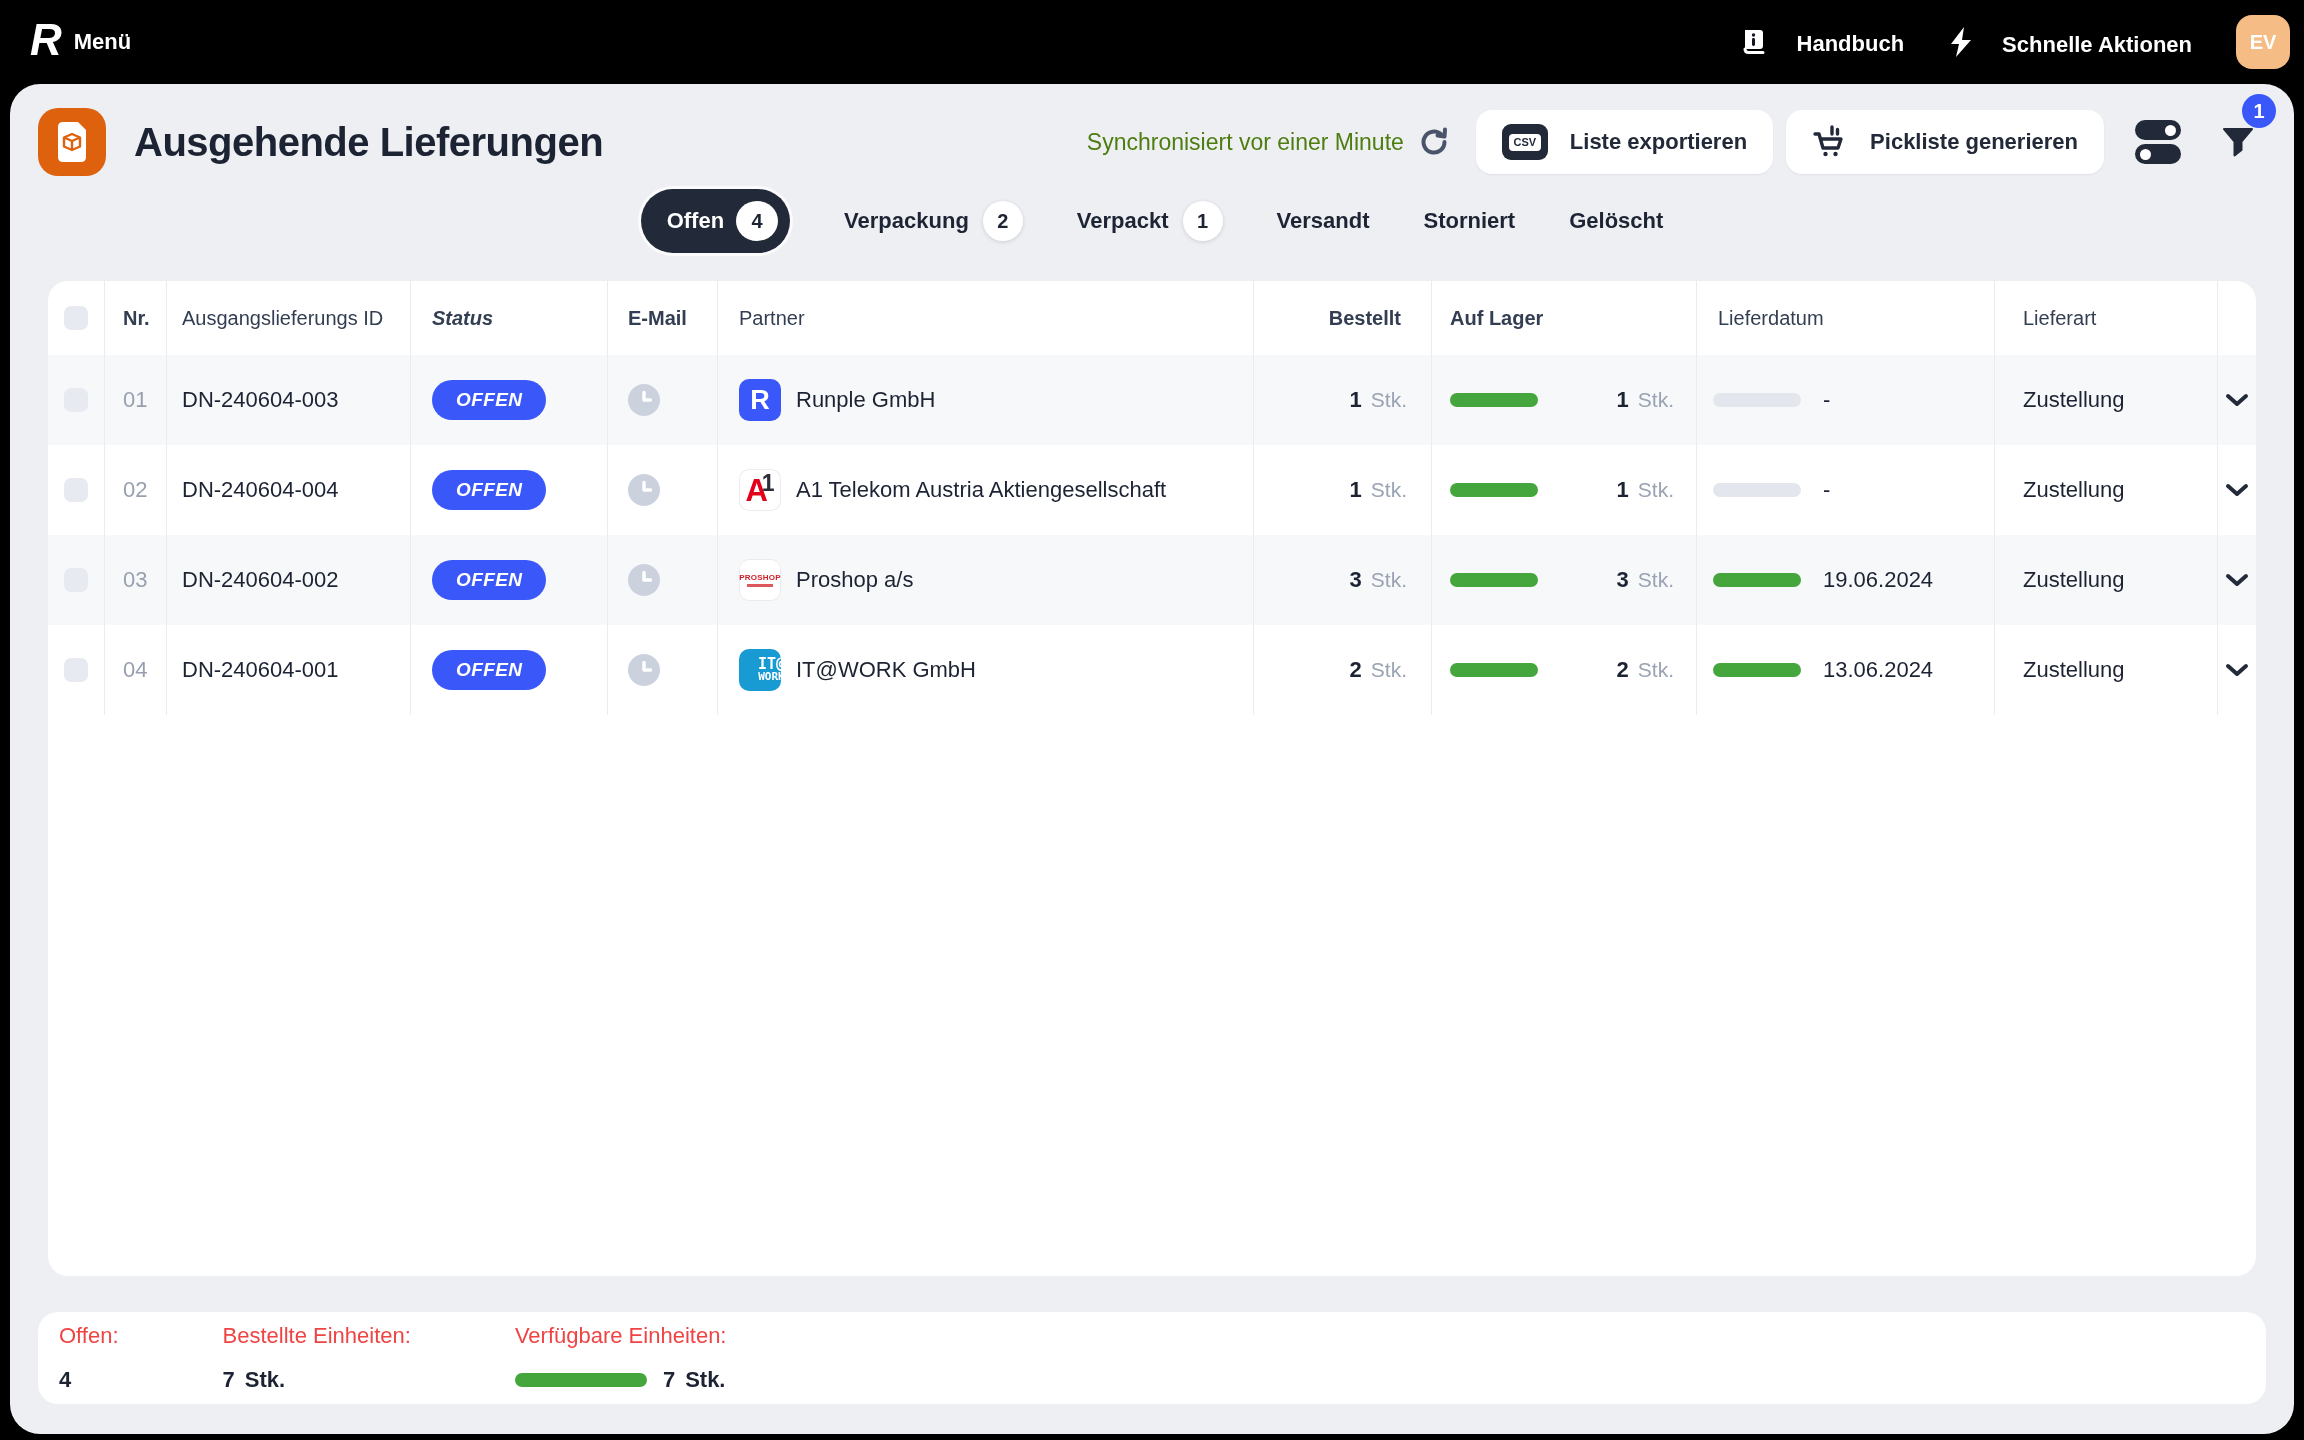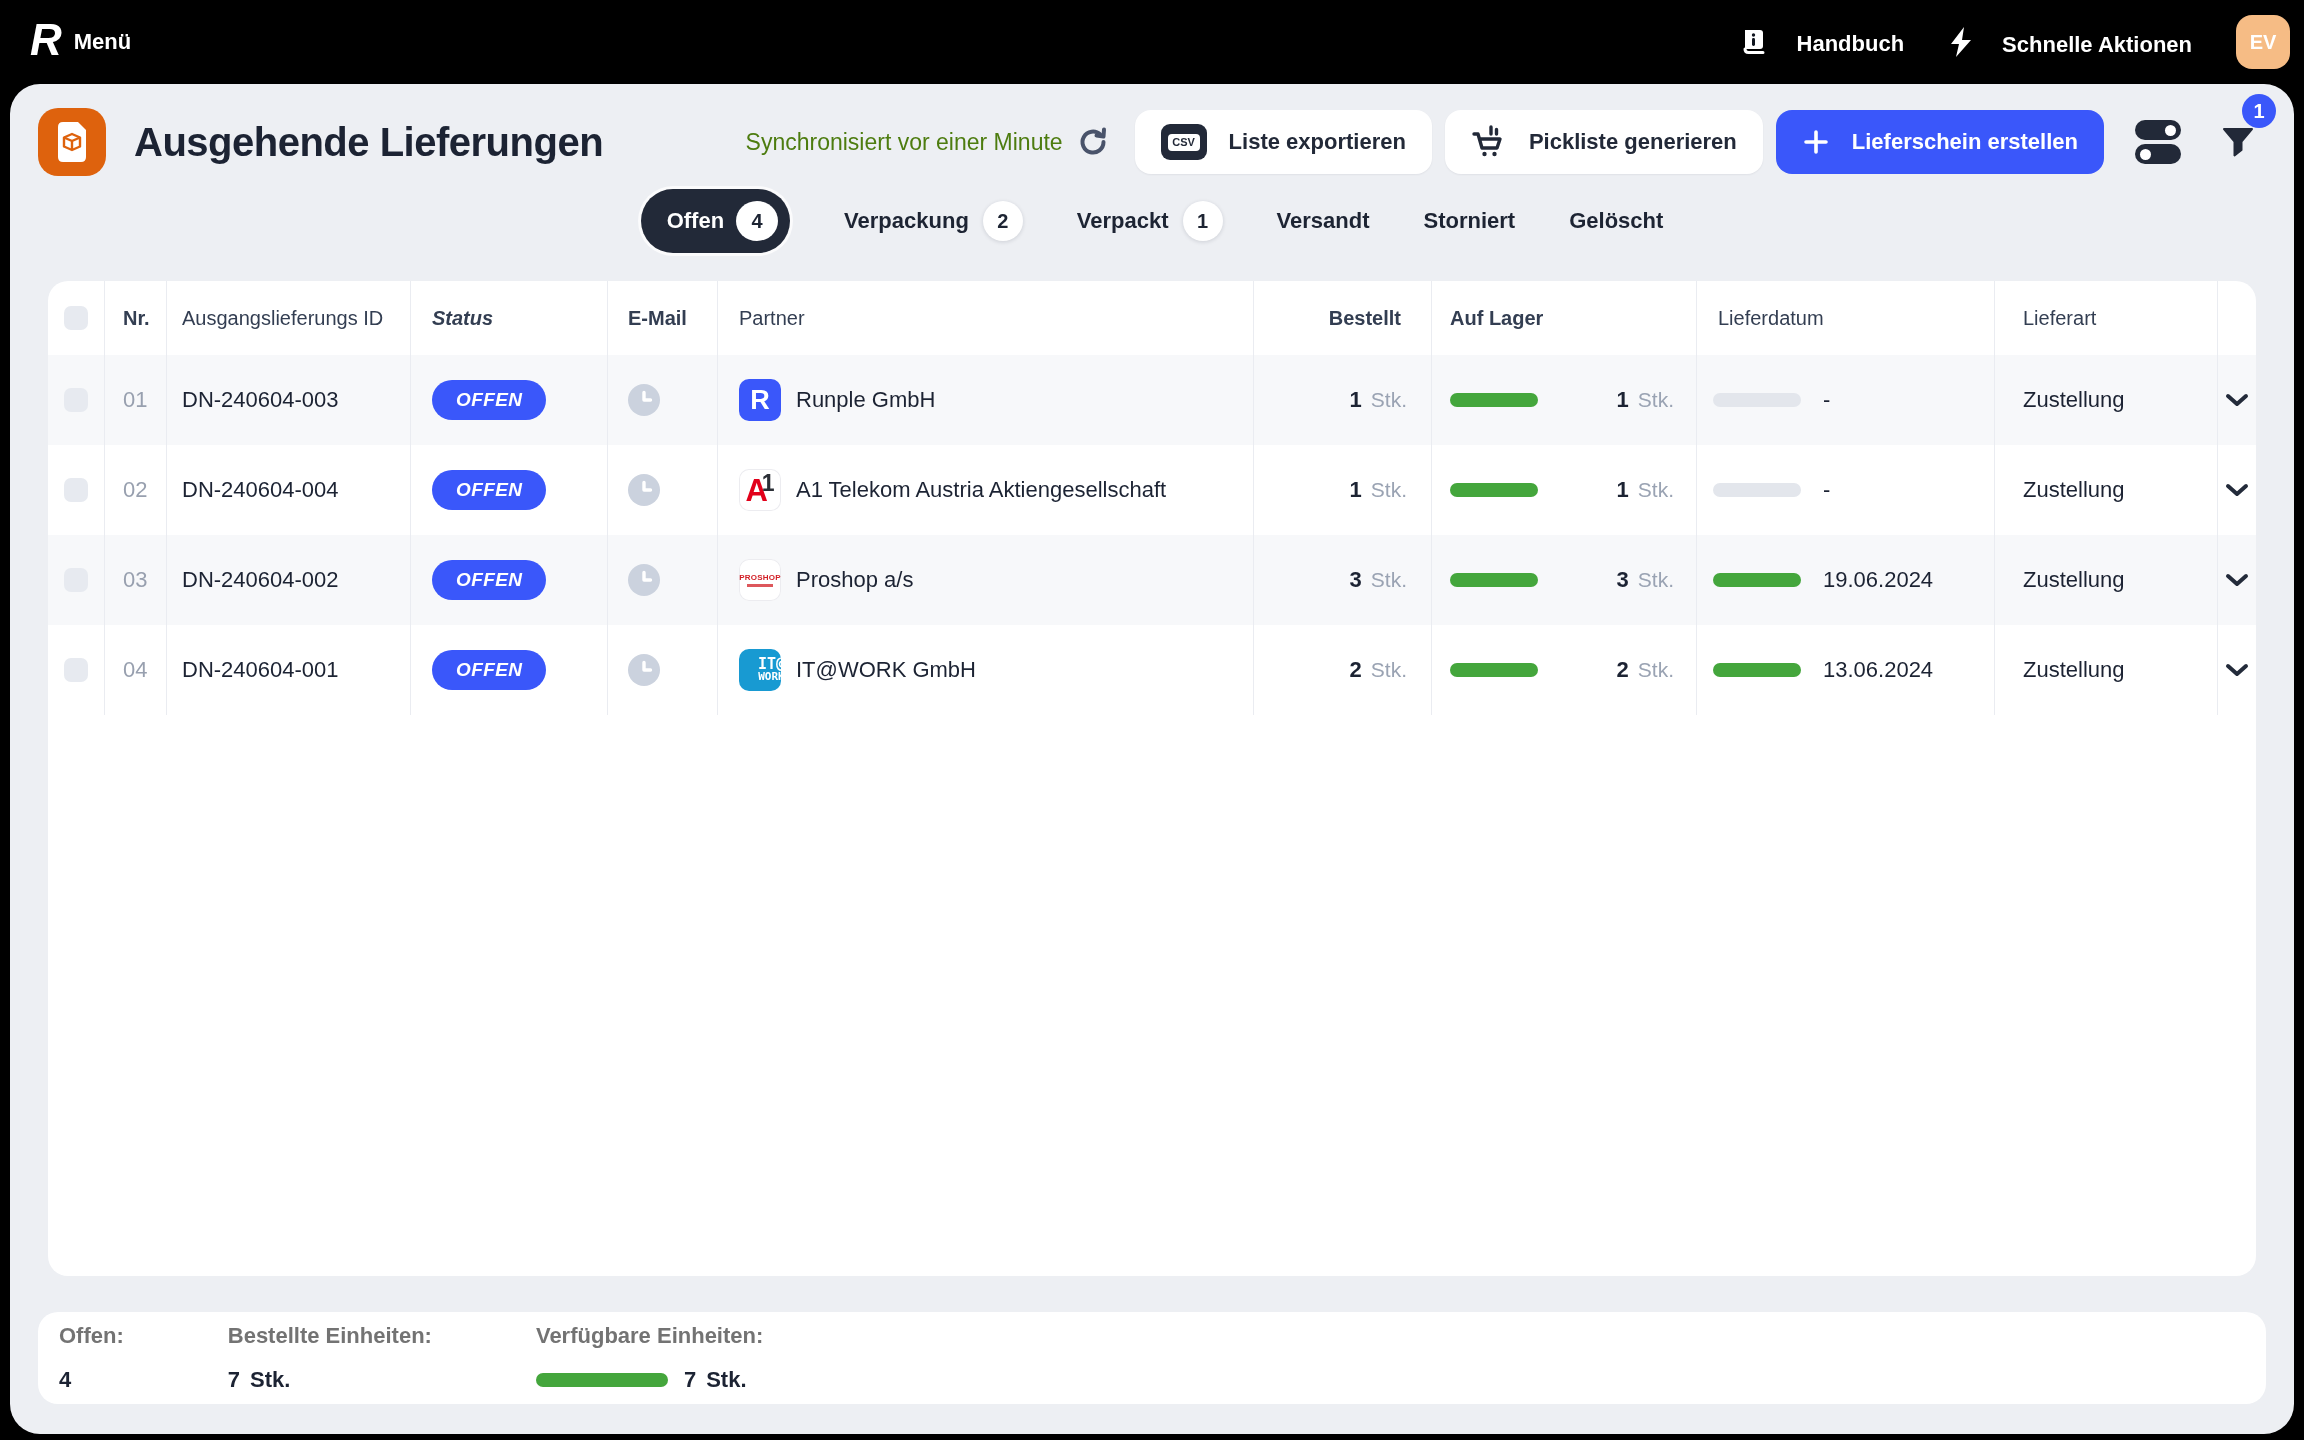--- a/index.html
+++ b/index.html
@@ -81,21 +81,21 @@
   .c-date { padding-left:16px; gap:22px; font-weight:500; }
   .c-type { padding-left:28px; font-weight:500; }
   .thead .c-ordered { padding-right:30px; }
   .thead .c-stock,{ padding-left:18px; }
   .thead .c-date { padding-left:21px; }
   .thead .c-type { padding-left:28px; }
   .c-chev { justify-content:center; }
 
   
   .footer-card { margin:36px 28px 0; height:92px; background:#fff; border-radius:20px; display:flex; align-items:center; padding-left:21px; gap:104px; }
-  .fgroup .flabel { font-size:22px; color:#737373; font-weight:700; margin-bottom:18px; }
+  .fgroup .flabel { font-size:22px; color:#ef4444; font-weight:400; margin-bottom:18px; }
   .fval { font-size:22px; font-weight:600; display:flex; align-items:center; gap:10px; }
   .fbar { width:132px; height:14px; border-radius:7px; background:#44a63c; margin-right:6px; }
 
   svg { display:block; }
 </style>
 </head>
 <body>
 
 <div class="topbar">
   <div class="brand">
@@ -162,28 +162,20 @@
         <svg width="36" height="36" viewBox="0 0 36 36" fill="none" stroke="#222938" stroke-width="3.4" stroke-linecap="round" stroke-linejoin="round">
             <path d="M3 10h4l4 14h15l3-9H10"></path>
             <path d="M20 3v7M25.5 5.5V10"></path>
             <circle cx="13.5" cy="30" r="2.2" fill="#222938" stroke="none"></circle>
             <circle cx="23.5" cy="30" r="2.2" fill="#222938" stroke="none"></circle>
           </svg>
       </span>
       <span>Pickliste generieren</span>
     </div>
 
-    <div class="btn btn-primary">
-      <span>
-        <svg width="28" height="28" viewBox="0 0 28 28">
-            <path d="M14 4v20M4 14h20" stroke="#fff" stroke-width="3.6" stroke-linecap="round"></path>
-          </svg>
-      </span>
-      <span>Lieferschein erstellen</span>
-    </div>
 
     <div class="icon-btn">
       <span class="sliders">
         <span class="pill top">
             <span class="knob"></span>
           </span>
         <span class="pill bot">
             <span class="knob"></span>
           </span>
       </span>

